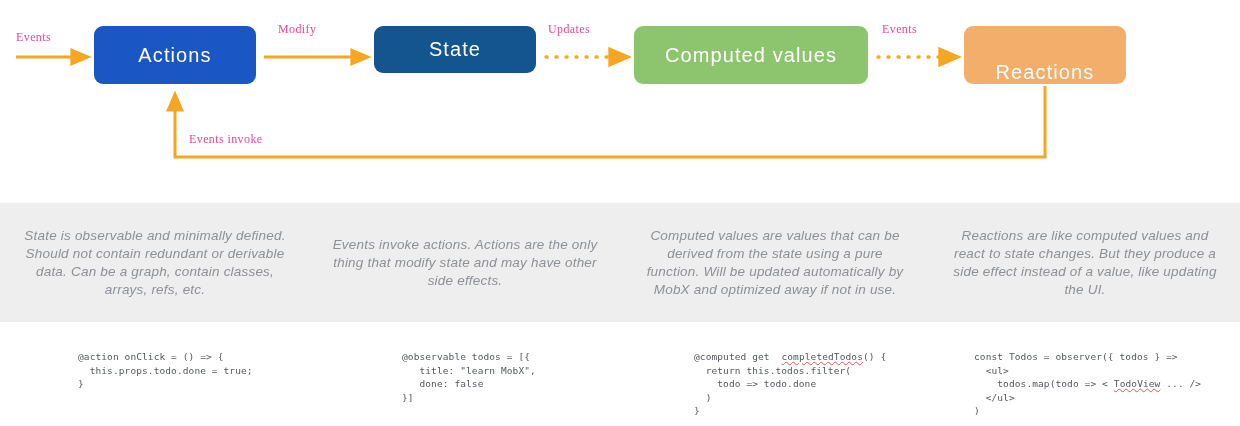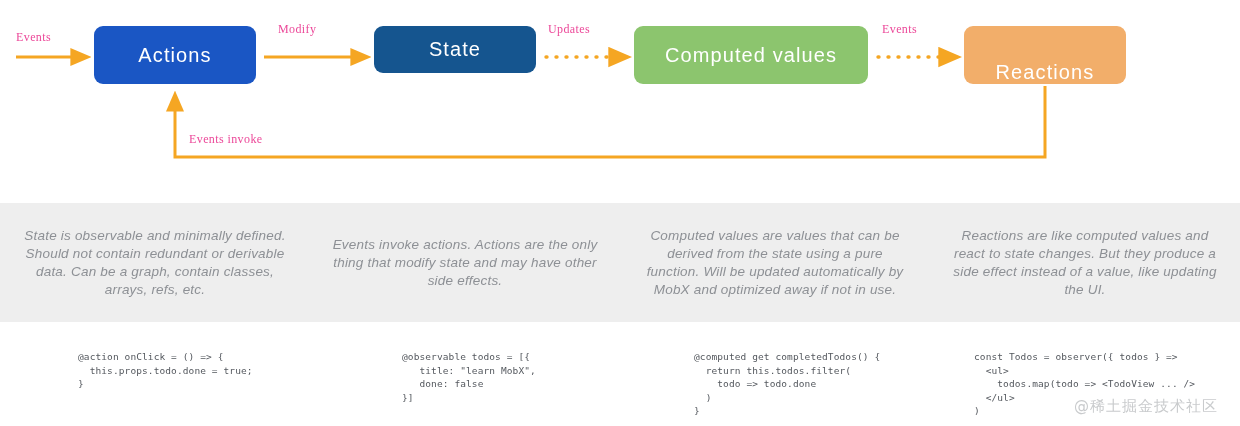--- a/index.html
+++ b/index.html
@@ -113,23 +113,25 @@
   pre.code {
     margin: 0;
     font-family: "DejaVu Sans Mono", monospace;
     font-size: 9.5px;
     line-height: 13.5px;
     color: #54585e;
     white-space: pre;
     letter-spacing: 0.1px;
   }
   .squiggle {
+    text-decoration: underline;
     text-decoration-style: wavy;
     text-decoration-color: #d95757;
     text-decoration-thickness: 1px;
+    margin-left: 6px;
   }
 
   
   #watermark {
     position: absolute;
     right: 22px;
     bottom: 10px;
     font-family: "DejaVu Sans", sans-serif;
     font-size: 15px;
     color: #c9cbcd;
@@ -225,14 +227,13 @@
 
     <div class="code-col code-col-4">
       <pre class="code"><span>const Todos = observer({ todos } =&gt;
   &lt;ul&gt;
     todos.map(todo =&gt; &lt;</span><span class="squiggle">TodoView</span><span> ... /&gt;</span>
 <span>  &lt;/ul&gt;
 )</span></pre>
     </div>
   </div>
 
-  <div id="watermark">@稀土掘金技术社区</div>
 </div>
 
 </body></html>

